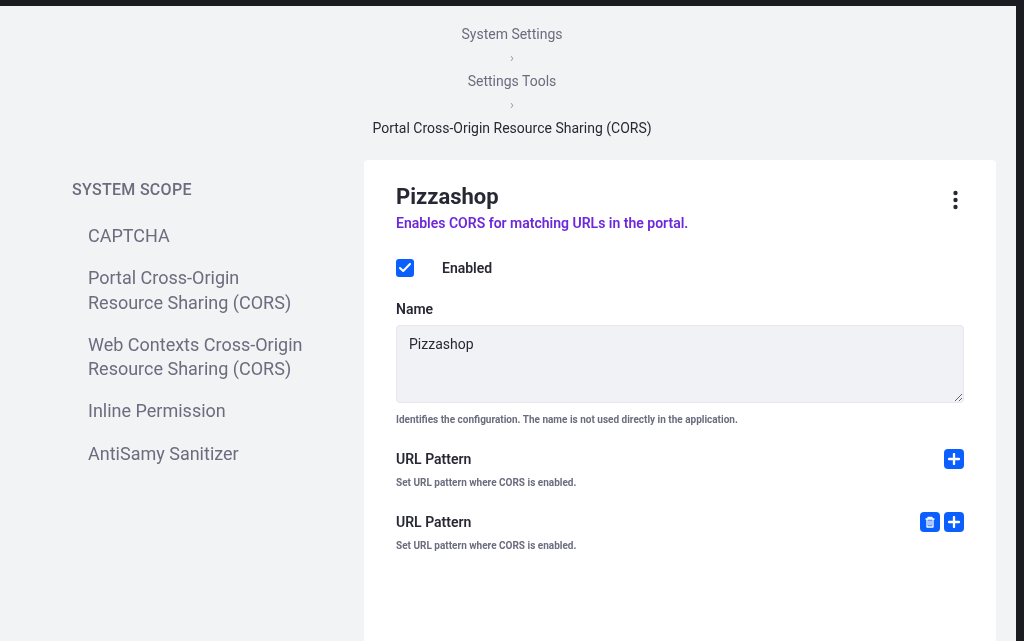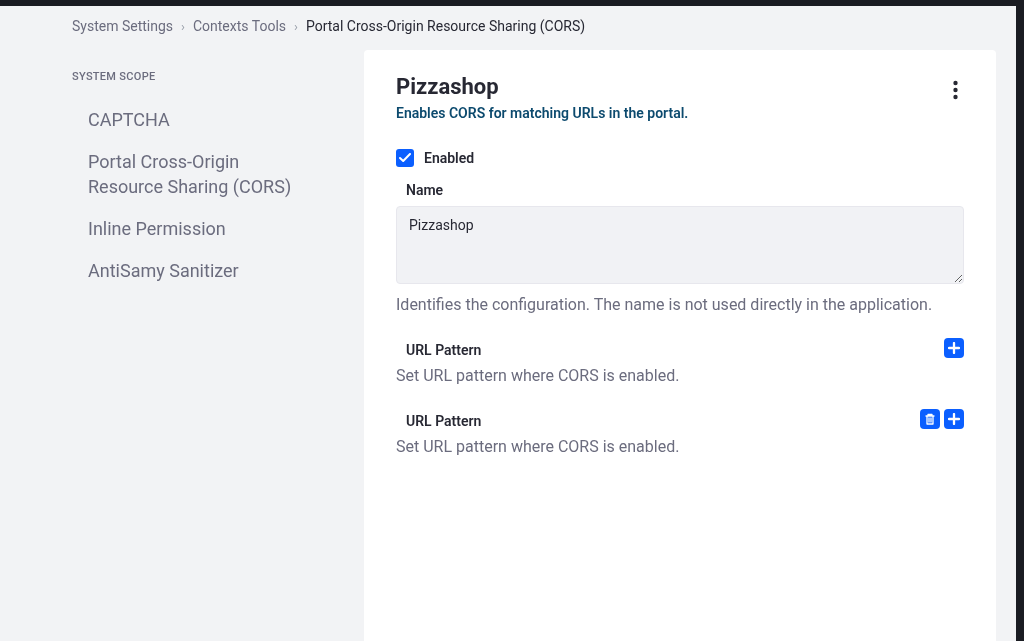--- a/index.html
+++ b/index.html
@@ -10,23 +10,24 @@
       font-size: 14px;
     }
     .topbar {
       height: 6px;
       background: #1a1c22;
     }
     .breadcrumb {
       display: flex;
       align-items: center;
       gap: 8px;
-      padding: 12px 72px;
-      color: #6b6c7e;
-      font-size: 14px;
+      padding: 20px 72px;
+      color: #6b6c7e;
+      font-size: 14px;
+      flex-direction: column;
     }
     .breadcrumb span.sep {
       color: #9aa0ab;
       font-size: 13px;
     }
     .breadcrumb .crumb {
       cursor: pointer;
     }
     .breadcrumb .crumb.current {
       color: #272833;
@@ -37,21 +38,21 @@
       padding: 0 16px 0 0;
       gap: 24px;
     }
     .sidebar {
       width: 340px;
       padding: 24px 24px 24px 72px;
       flex-shrink: 0;
     }
     .sidebar-group-title {
       color: #6b6c7e;
-      font-size: 11px;
+      font-size: 16px;
       font-weight: 500;
       letter-spacing: 0.3px;
       margin-bottom: 16px;
     }
     .sidebar-item {
       color: #6b6c7e;
       font-size: 18px;
       padding: 9px 0 9px 16px;
       cursor: pointer;
       line-height: 1.35;
@@ -72,35 +73,35 @@
     }
     .main-title {
       font-size: 22px;
       font-weight: 700;
       color: #272833;
       margin-bottom: 6px;
     }
     .main-subtitle {
       font-size: 14px;
       font-weight: 600;
-      color: #0c4a6e;
+      color: #6d28d9;
     }
     .kebab-btn {
       background: none;
       border: none;
       cursor: pointer;
       padding: 6px;
       color: #272833;
     }
     .kebab-btn svg { display: block; }
     .form-row.checkbox-row {
       display: flex;
       align-items: center;
-      gap: 10px;
-      margin-bottom: 15px;
+      gap: 28px;
+      margin-bottom: 24px;
     }
     .checkbox-box {
       width: 18px;
       height: 18px;
       background: #0b5fff;
       border-radius: 3px;
       display: inline-flex;
       align-items: center;
       justify-content: center;
       cursor: pointer;
@@ -108,23 +109,22 @@
     .checkbox-box svg { display: block; }
     .checkbox-label {
       font-size: 14px;
       font-weight: 600;
       color: #272833;
     }
     .field-group { margin-bottom: 24px; }
     .field-label-row {
       display: flex;
       justify-content: space-between;
-      align-items: flex-end;
+      align-items: center;
       margin-bottom: 8px;
-      margin-left: 10px;
     }
     .field-label {
       font-size: 14px;
       font-weight: 600;
       color: #272833;
     }
     .field-actions {
       display: flex;
       gap: 4px;
     }
@@ -149,49 +149,51 @@
       background: #f1f2f5;
       border: 1px solid #e7e7ed;
       border-radius: 4px;
       font-family: inherit;
       font-size: 14px;
       color: #272833;
       resize: vertical;
     }
     .helper-text {
       color: #6b6c7e;
-      font-size: 16px;
+      font-size: 10px;
       margin-top: 8px;
+      font-weight: bold;
     }
     .right-gutter {
       width: 8px;
       background: #1a1c22;
       position: fixed;
       right: 0; top: 0; bottom: 0;
     }
   </style>
 </head>
 <body>
 
 <div class="topbar"></div>
 
 <nav class="breadcrumb">
   <span class="crumb">System Settings</span>
   <span class="sep">›</span>
-  <span class="crumb">Contexts Tools</span>
+  <span class="crumb">Settings Tools</span>
   <span class="sep">›</span>
   <span class="crumb current">Portal Cross-Origin Resource Sharing (CORS)</span>
 </nav>
 
 <div class="page">
 
   <aside class="sidebar">
     <div class="sidebar-group-title">SYSTEM SCOPE</div>
     <div class="sidebar-item">CAPTCHA</div>
     <div class="sidebar-item">Portal Cross-Origin Resource Sharing (CORS)</div>
+    <div class="sidebar-item">Web Contexts Cross-Origin Resource Sharing (CORS)</div>
     <div class="sidebar-item">Inline Permission</div>
     <div class="sidebar-item">AntiSamy Sanitizer</div>
   </aside>
 
   <main class="main">
 
     <div class="main-header">
       <div>
         <h1 class="main-title">Pizzashop</h1>
         <div class="main-subtitle">Enables CORS for matching URLs in the portal.</div>

